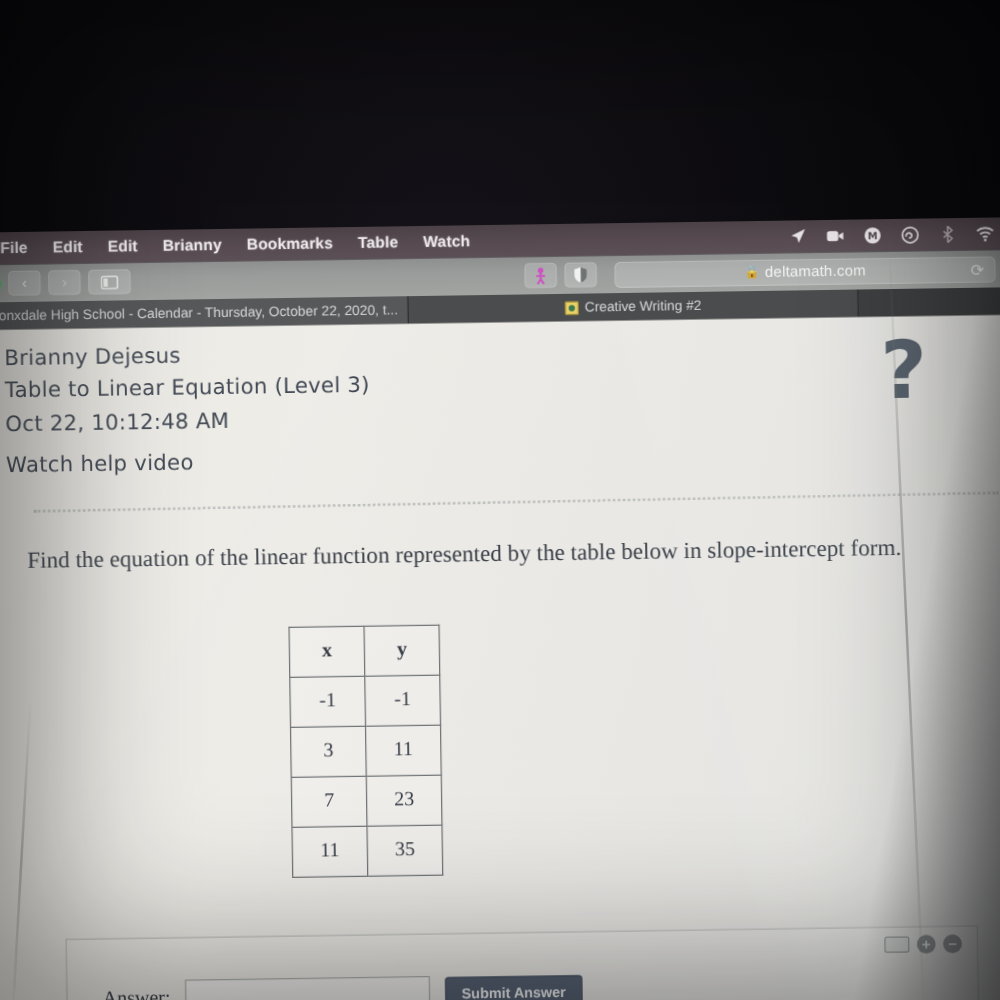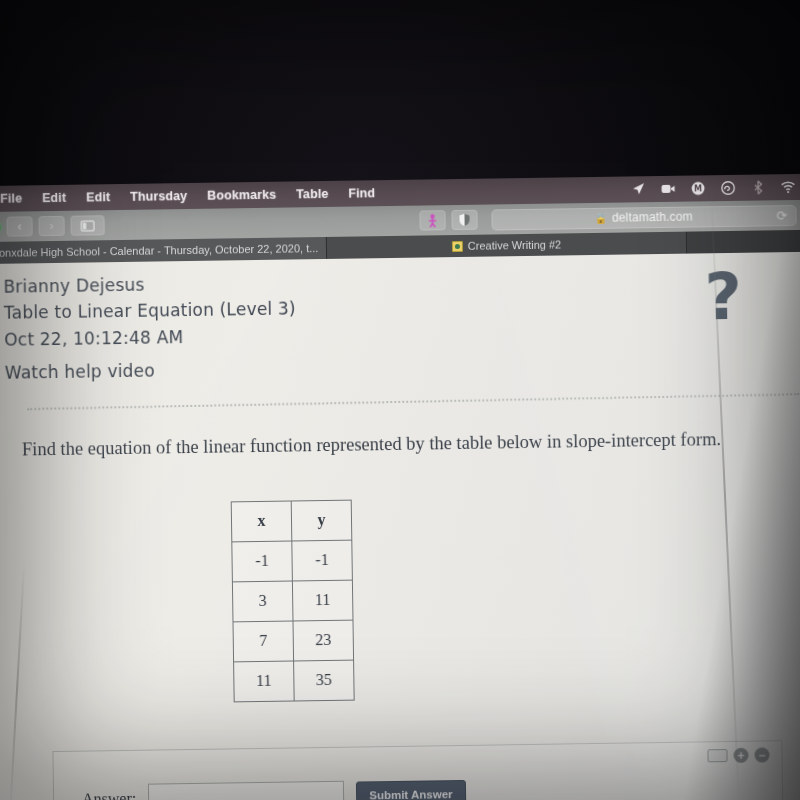--- a/index.html
+++ b/index.html
@@ -249,24 +249,24 @@
 <body>
 
 <div id="photo">
 
   <div id="screen">
 
     <div class="menubar">
       <span class="mi">File</span>
       <span class="mi">Edit</span>
       <span class="mi">Edit</span>
-      <span class="mi">Thursday</span>
+      <span class="mi">Brianny</span>
       <span class="mi">Bookmarks</span>
       <span class="mi">Table</span>
-      <span class="mi">Find</span>
+      <span class="mi">Watch</span>
       <span class="spacer"></span>
       <span class="tray">
         <span>
           <svg class="ticon" viewBox="0 0 16 16">
               <path d="M14 2 L3 7.2 L7.4 8.6 L8.8 13 Z" fill="#f0ecee"></path>
             </svg>
         </span>
         <span>
           <svg class="ticon" viewBox="0 0 16 16">
               <rect x="1.5" y="4" width="9" height="8" rx="2" fill="#f0ecee"></rect>

